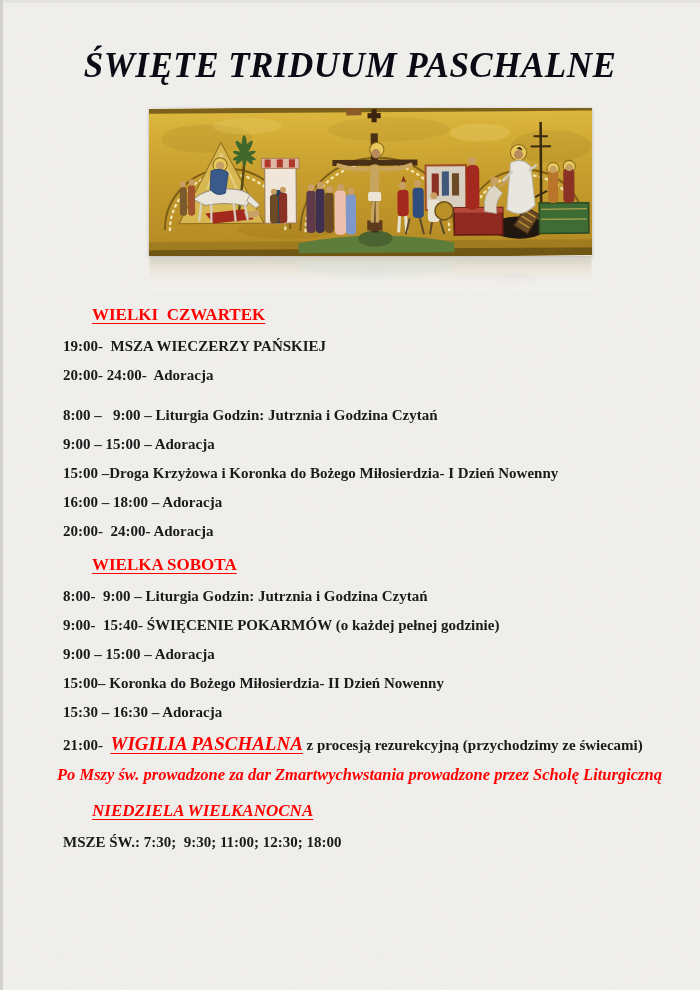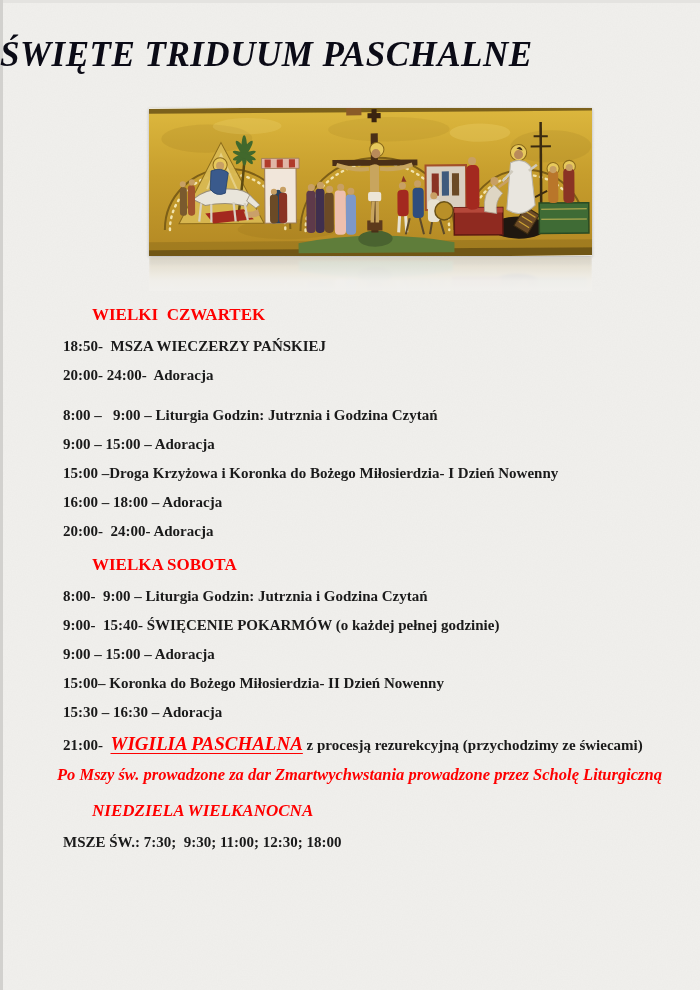--- a/index.html
+++ b/index.html
@@ -9,22 +9,22 @@
     font-family: "Liberation Serif", serif;
     overflow: hidden;
     position: relative;
   }
   .page { position: absolute; inset: 0; }
   .edge-left  { position: absolute; left: 0; top: 0; width: 3px; height: 990px; background: #d2d1ce; }
   .edge-top   { position: absolute; left: 0; top: 0; width: 700px; height: 3px; background: #e4e3e0; }
   svg.noise   { position: absolute; inset: 0; width: 700px; height: 990px; pointer-events: none; }
 
   .doc-title {
-    position: absolute; top: 35px; left: 0; width: 700px;
-    text-align: left;
+    position: absolute; top: 46px; left: 0; width: 700px;
+    text-align: center;
     font-size: 35px; font-weight: bold; font-style: italic;
     color: #0b0b16; letter-spacing: 0.5px;
     white-space: pre-wrap;
   }
 
   .artwork { position: absolute; top: 108px; left: 149px; width: 443px; }
   .panel-wrap {
     background: #fbfbfa; overflow: hidden;
     box-shadow: 0 1px 3px rgba(0,0,0,0.25);
     height: 148px;
@@ -35,21 +35,21 @@
   .reflection .fade {
     position: absolute; inset: 0;
     background: linear-gradient(to bottom, rgba(241,240,237,0.45) 0%, rgba(241,240,237,0.95) 70%, #f1f0ed 100%);
   }
 
   .content { position: absolute; top: 306px; left: 63px; right: 30px; }
   .section-heading {
     margin: 0 0 14px 29px;
     font-size: 17px; line-height: 18px; font-weight: bold;
     color: #fe0000;
-    text-underline-offset: 3px;
+    text-decoration: underline; text-underline-offset: 3px;
     white-space: pre-wrap;
   }
   .section-heading.italic { font-style: italic; }
   .sched-item {
     margin: 0 0 13px 0;
     font-size: 15px; line-height: 16px; font-weight: bold;
     color: #1a1a1a;
     white-space: pre-wrap;
   }
   .sec-piatek   { margin-top: 24px; }
@@ -255,21 +255,21 @@
         <use href="#icon-art"></use>
       </svg>
       <div class="fade"></div>
     </div>
   </div>
 
   <div class="content">
 
     <div>
       <h2 class="section-heading">WIELKI  CZWARTEK</h2>
-      <p class="sched-item">18:50-  MSZA WIECZERZY PAŃSKIEJ</p>
+      <p class="sched-item">19:00-  MSZA WIECZERZY PAŃSKIEJ</p>
       <p class="sched-item">20:00- 24:00-  Adoracja</p>
     </div>
 
     <div class="sec-piatek">
       <p class="sched-item">8:00 –   9:00 – Liturgia Godzin: Jutrznia i Godzina Czytań</p>
       <p class="sched-item">9:00 – 15:00 – Adoracja</p>
       <p class="sched-item">15:00 –Droga Krzyżowa i Koronka do Bożego Miłosierdzia- I Dzień Nowenny</p>
       <p class="sched-item">16:00 – 18:00 – Adoracja</p>
       <p class="sched-item">20:00-  24:00- Adoracja</p>
     </div>

